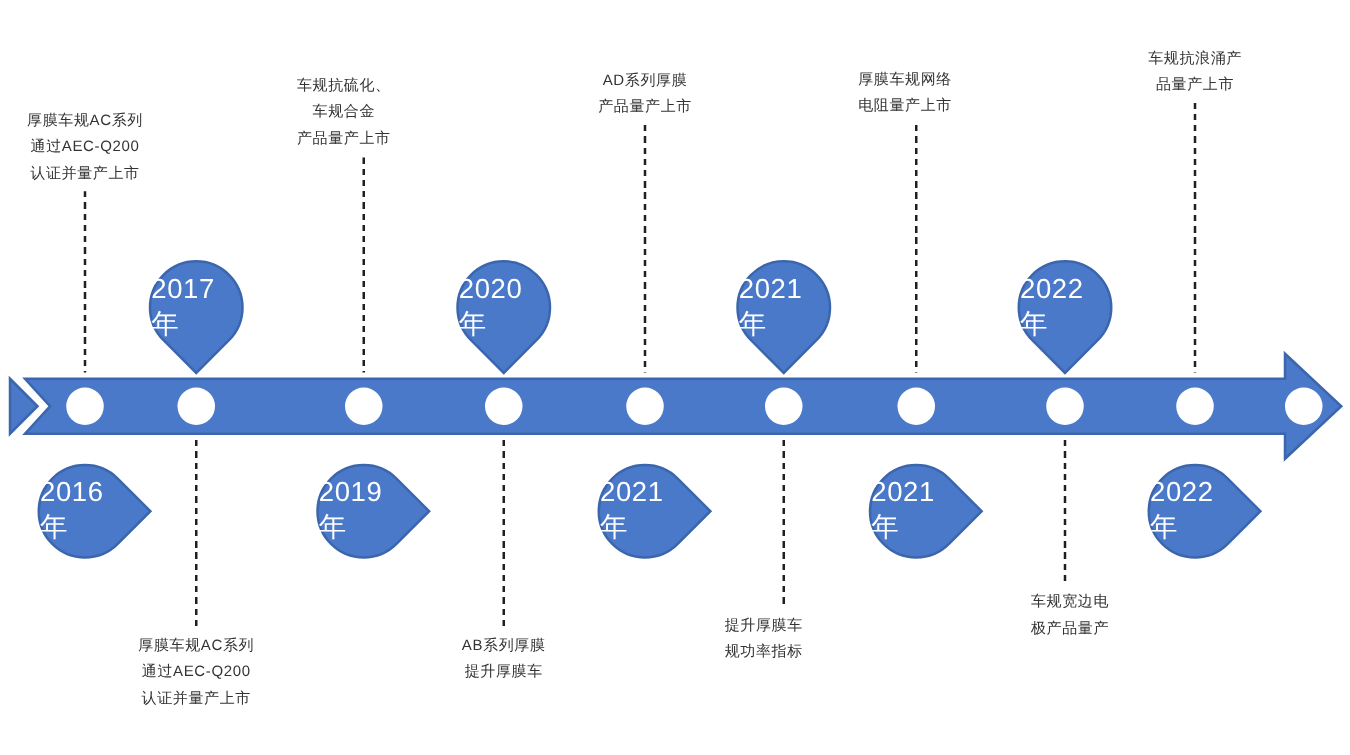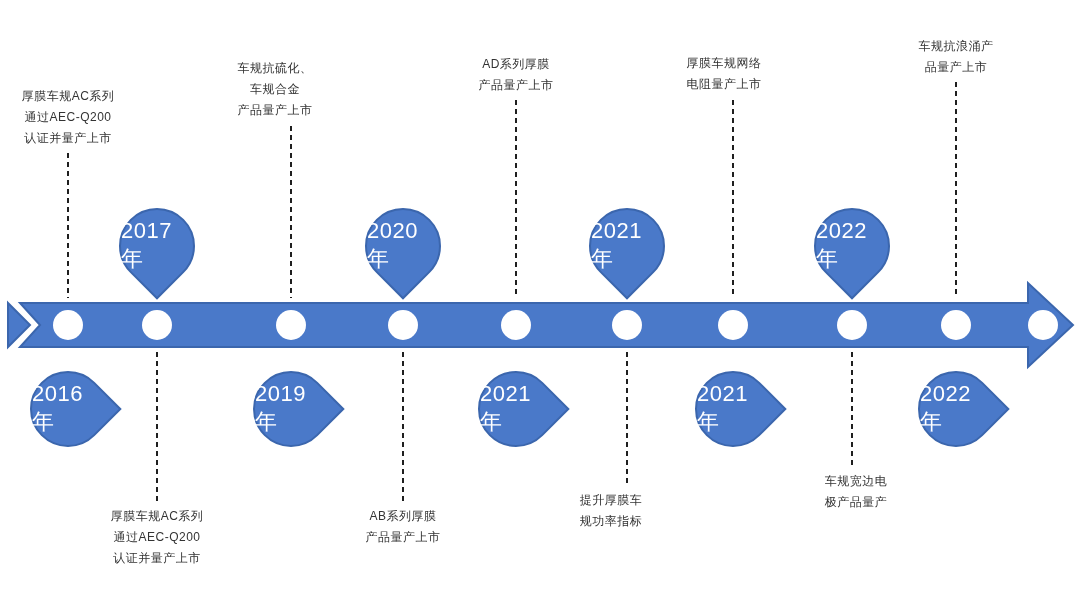--- a/index.html
+++ b/index.html
@@ -79,21 +79,21 @@
 产品量产上市</div>
     <div class="drop below" style="left:253px;top:371px">
       <span class="year">2019年</span>
     </div>
     <div class="node" style="left:276px"></div>
   </div>
 
   <div>
     <div class="dash" style="left:402px;top:352px;height:150px"></div>
     <div class="label" style="left:313px;top:506px">AB系列厚膜
-产品量产上市</div>
+提升厚膜车</div>
     <div class="drop above" style="left:365px;top:208px">
       <span class="year">2020年</span>
     </div>
     <div class="node" style="left:388px"></div>
   </div>
 
   <div>
     <div class="dash" style="left:515px;top:100px;height:198px"></div>
     <div class="label" style="left:426px;top:54px">AD系列厚膜
 产品量产上市</div>

